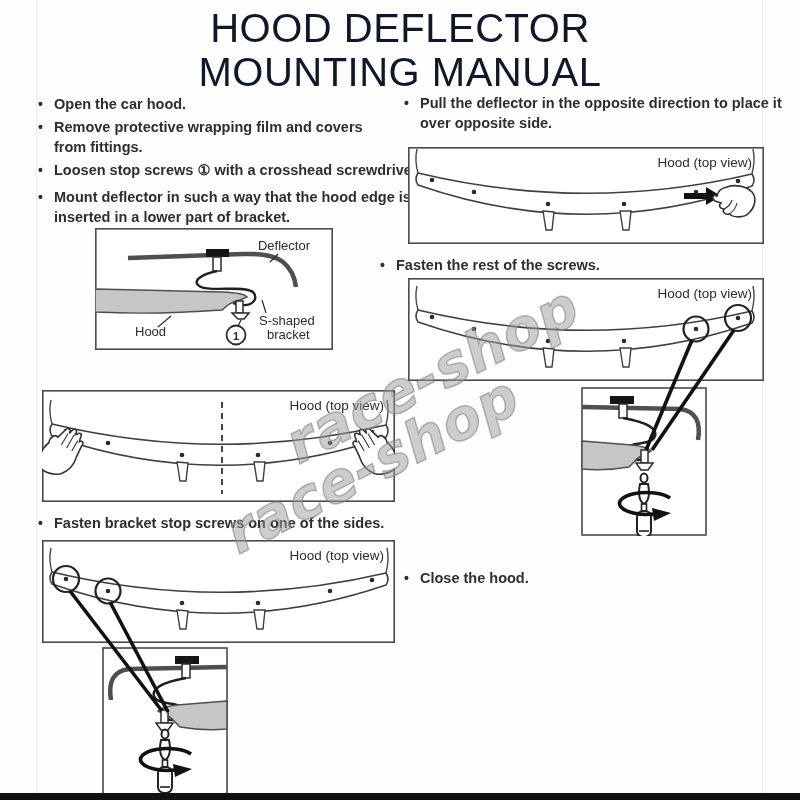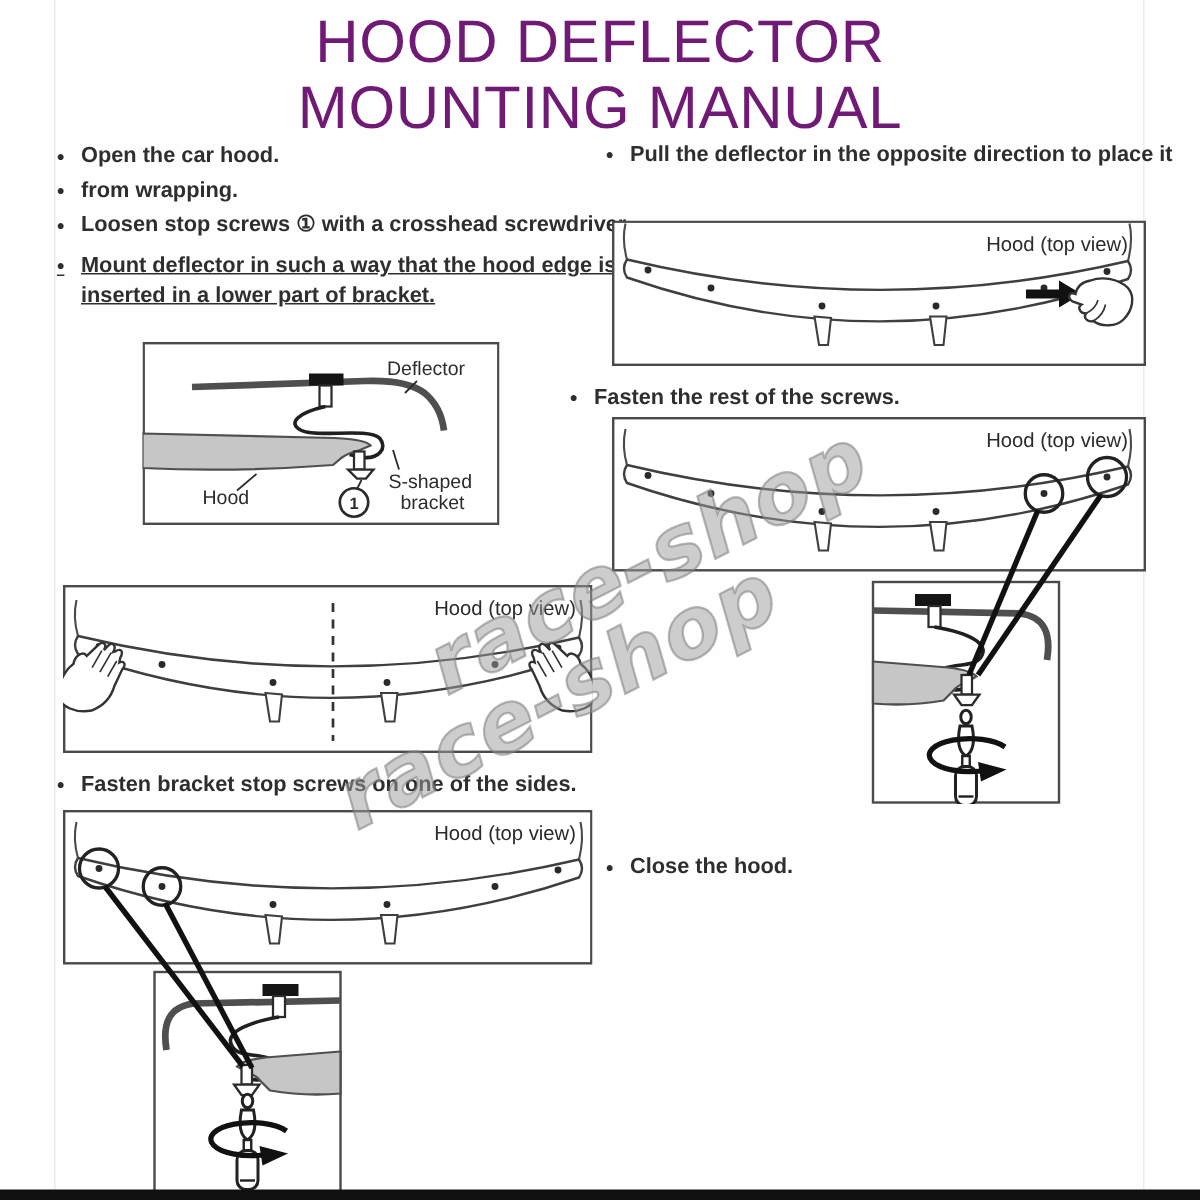--- a/index.html
+++ b/index.html
@@ -1,28 +1,28 @@
 <!DOCTYPE html>
 <html><head>
 <meta charset="utf-8">
 <style>
   html,body{margin:0;padding:0;background:#e8e8e8;}
   #page{position:relative;width:800px;height:800px;background:#fefefe;overflow:hidden;
         font-family:"Liberation Sans",sans-serif;color:#2e2e2e;}
   
   #title{position:absolute;left:0;top:6px;width:800px;text-align:center;
-         font-size:40px;line-height:44px;font-weight:400;letter-spacing:.5px;color:#701a75;}
+         font-size:40px;line-height:44px;font-weight:400;letter-spacing:.5px;color:#0f172a;}
   
   .steps{position:absolute;}
   .step{display:flex;margin-bottom:3px;}
   .step .b{width:16px;flex:0 0 16px;font-weight:700;font-size:14px;line-height:20px;color:#2e2e2e;}
   .step .b::before{content:"•";}
   .step .lines div{font-size:14.5px;line-height:20px;font-weight:700;white-space:nowrap;}
   .gap-top{margin-top:3px;}
-  .gap-big{margin-top:7px;text-decoration:underline;}
+  .gap-big{margin-top:7px;}
   
   .fig{position:absolute;z-index:1;}
   svg text{font-family:"Liberation Sans",sans-serif;fill:#2b2b2b;}
   
   .wm{position:absolute;z-index:3;pointer-events:none;
       font:italic 900 56px "DejaVu Sans",sans-serif;letter-spacing:1px;
       color:rgba(156,156,156,0.50);-webkit-text-stroke:1.5px rgba(125,125,125,0.55);
       transform:rotate(-27deg);}
   #footerbar{position:absolute;left:0;top:793px;width:800px;height:7px;background:#101010;z-index:2;}
   .edge{position:absolute;top:0;width:1px;height:793px;background:#efeaef;z-index:0;}
@@ -43,21 +43,22 @@
   <div class="steps" style="left:38px;top:94px;width:366px">
     <div class="step">
       <span class="b"></span>
       <div class="lines">
           <div>Open the car hood.</div>
         </div>
     </div>
     <div class="step">
       <span class="b"></span>
       <div class="lines">
-        <div>from wrapping.</div>
+        <div>Remove protective wrapping film and covers</div>
+        <div>from fittings.</div>
       </div>
     </div>
     <div class="step gap-top">
       <span class="b"></span>
       <div class="lines">
           <div>Loosen stop screws ① with a crosshead screwdriver.</div>
         </div>
     </div>
     <div class="step gap-big">
       <span class="b"></span>
@@ -76,20 +77,21 @@
           <div>Fasten bracket stop screws on one of the sides.</div>
         </div>
       </div>
   </div>
 
   <div class="steps" style="left:404px;top:93px">
     <div class="step">
         <span class="b"></span>
       <div class="lines">
         <div>Pull the deflector in the opposite direction to place it</div>
+        <div>over opposite side.</div>
       </div>
       </div>
   </div>
 
   <div class="steps" style="left:380px;top:255px">
     <div class="step">
         <span class="b"></span>
       <div class="lines">
           <div>Fasten the rest of the screws.</div>
         </div>

